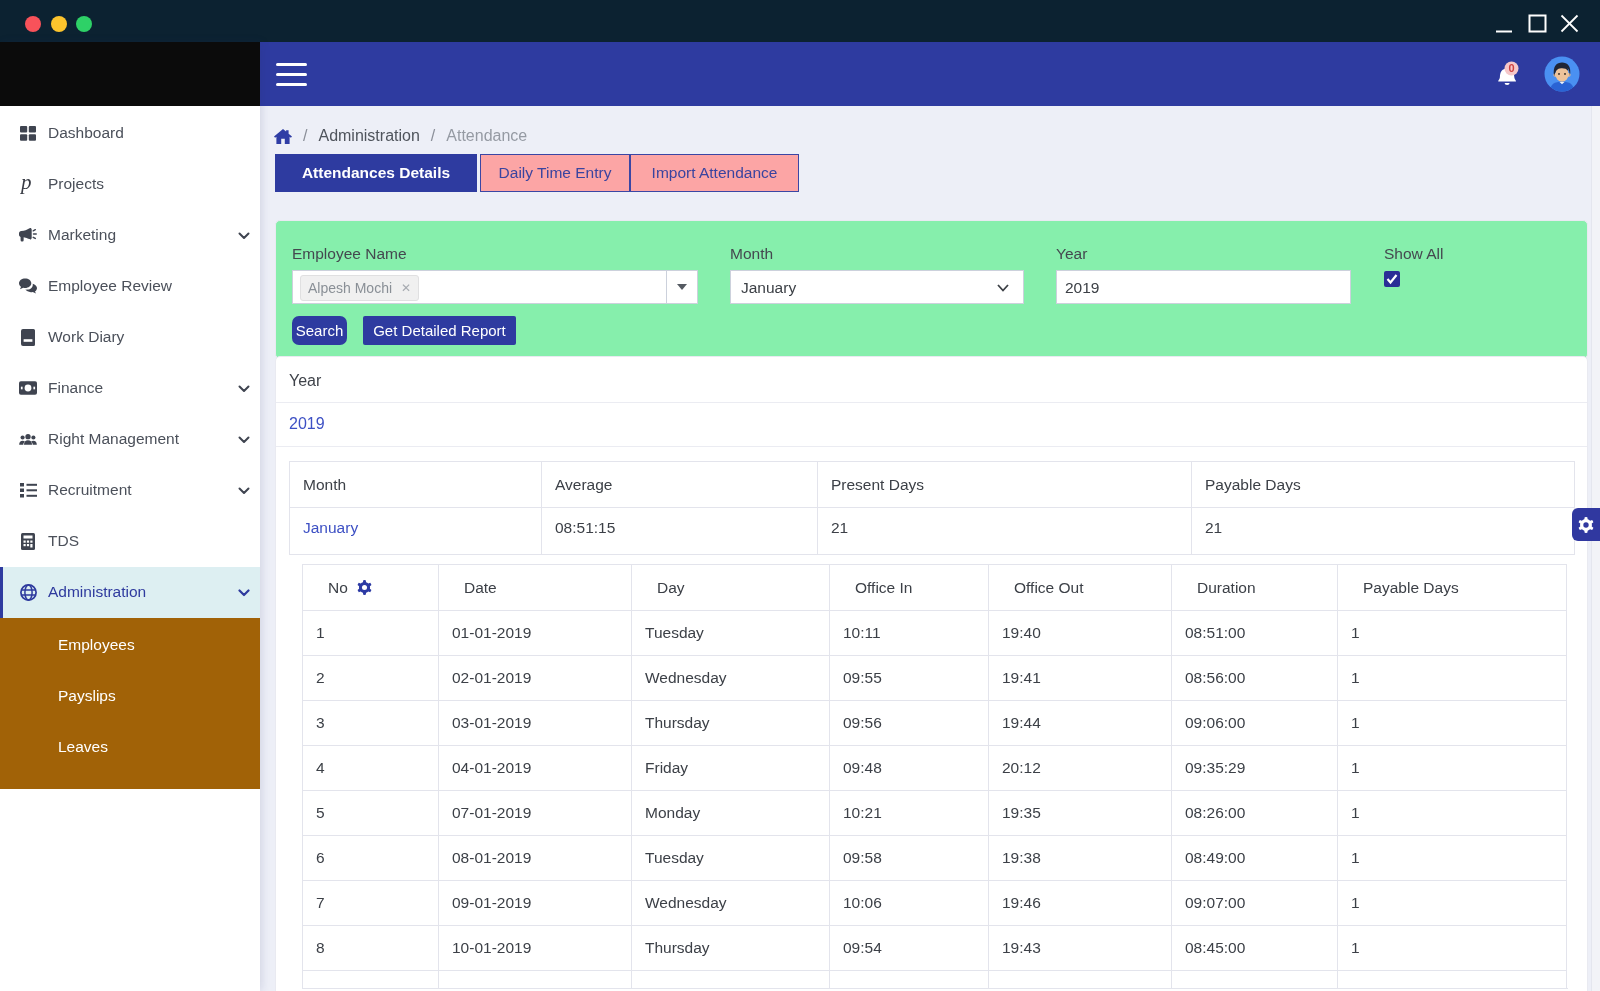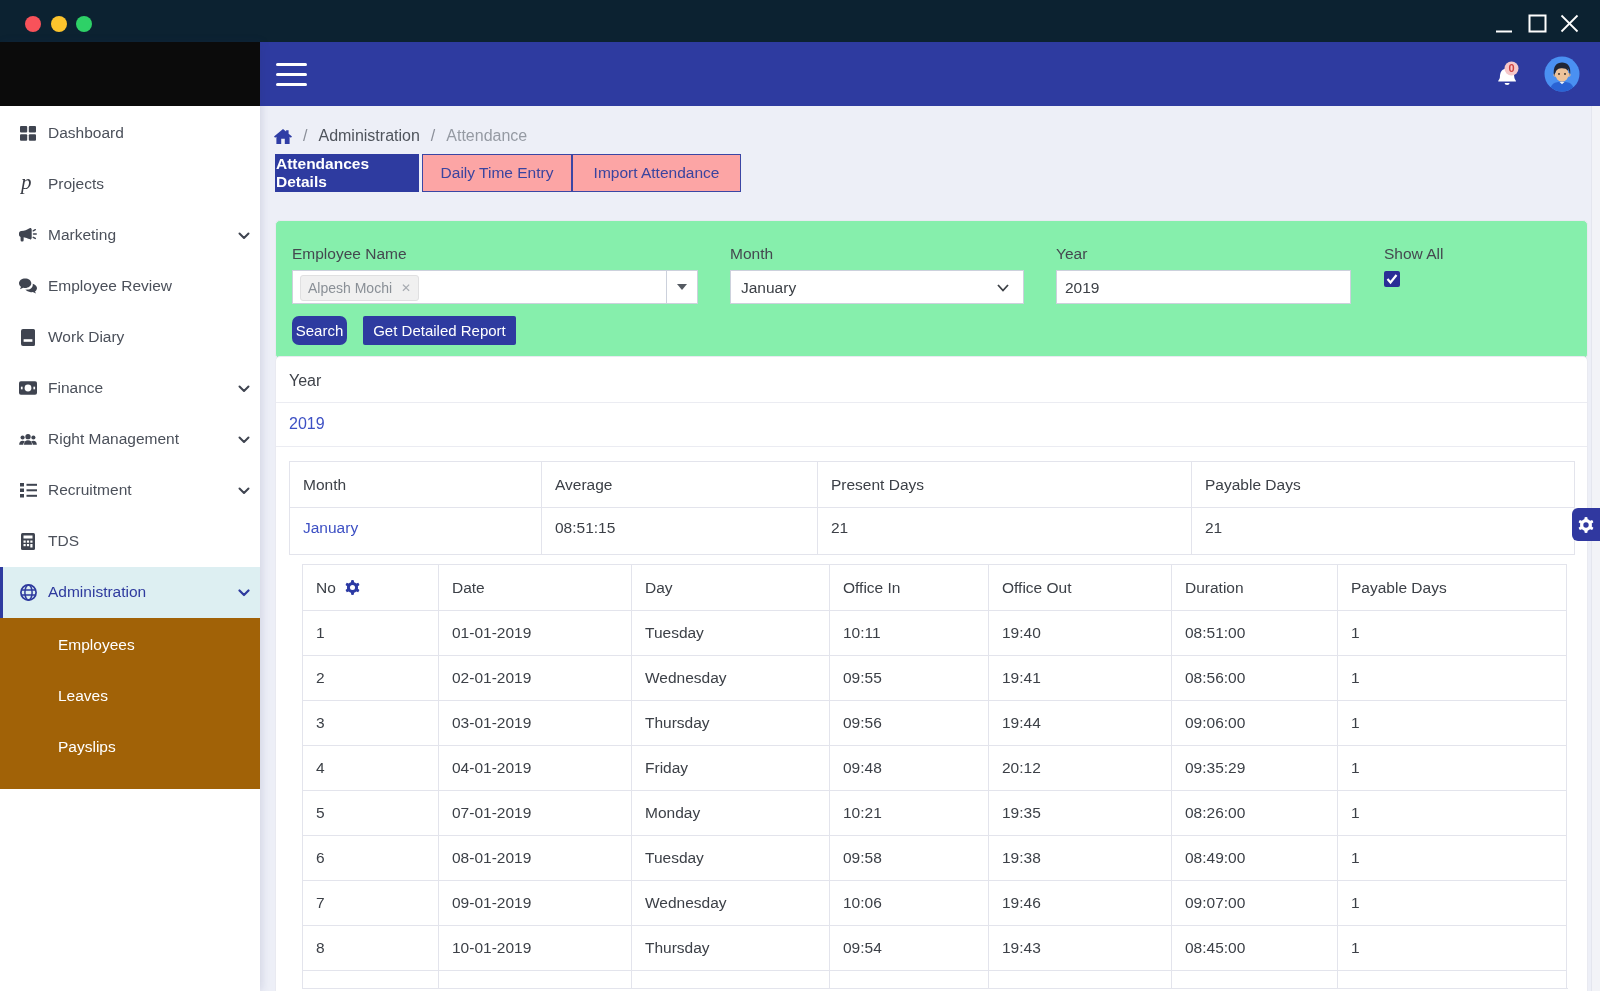--- a/index.html
+++ b/index.html
@@ -35,42 +35,42 @@
 
   
   .crumbs { left:274px; top:127px; height:18px; display:flex; align-items:center; font-size:16px; color:#8b8f99; }
   .crumbs .sep { margin:0 11px; }
   .crumbs .c1 { color:#4f545c; }
   .crumbs .c2 { color:#959aa3; }
 
   
   .tabs { left:275px; top:154px; height:38px; display:flex; }
   .tab { height:38px; display:flex; align-items:center; justify-content:center; font-size:15.5px; border:1px solid #3b46a4; }
-  .tab.on { background:#2e3ba0; color:#ffffff; font-weight:bold; border-color:#2e3ba0; width:144px; }
+  .tab.on { background:#2e3ba0; color:#ffffff; font-weight:bold; border-color:#2e3ba0; width:202px; }
   .tab.off { background:#fca5a5; color:#3a449f; }
 
   
   .card1 { left:275px; top:220px; width:1313px; height:139px; background:#86efac; border:1px solid #e9eaf1; border-radius:5px; }
   .card2 { left:275px; top:356px; width:1313px; height:660px; background:#fff; border:1px solid #e9eaf1; border-radius:5px; }
 
   .flabel { position:absolute; font-size:15.5px; color:#44484f; top:24px; }
   .fbox { position:absolute; top:49px; height:34px; background:#fff; border:1px solid #ccd1dc; }
   .chip { position:absolute; left:7px; top:4px; height:22px; background:#f0f0f0; border:1px solid #e0e0e1; border-radius:3px; font-size:14px; color:#898f96; display:flex; align-items:center; padding:12px 7px; }
   .chip .x { margin-left:9px; color:#a6aab0; font-size:12px; }
   .btn { position:absolute; top:95px; height:29px; background:#2e3ba0; color:#fff; font-size:15px; display:flex; align-items:center; justify-content:center; border-radius:2px; }
 
   
   table { border-collapse:collapse; table-layout:fixed; }
   td,th { border:1px solid #e3e4ec; font-size:15.5px; color:#3c4047; font-weight:normal; text-align:left; padding:0 0 0 14px; overflow:hidden; white-space:nowrap; }
   .t-outer { position:absolute; left:13px; top:104px; width:1285px; }
   .t-outer th { height:46px; padding-left:13px; }
   .t-outer td { height:47px; padding-left:13px; padding-bottom:6px; }
   .t-wrap { position:absolute; left:26px; top:207px; width:1266px; height:425px; overflow:hidden; border-bottom:1px solid #e3e4ec; }
   .t-inner { width:1264px; }
-  .t-inner th { height:46px; padding-left:13px;margin-top:16px; }
+  .t-inner th { height:46px; padding-left:25px;margin-top:16px; }
   .t-inner td { height:45px; padding-left:13px; }
   .lnk { color:#3d50c4; }
 
   .gearbtn { left:1572px; top:508px; width:28px; height:33px; background:#3038a0; border-radius:6px 0 0 6px; display:flex; align-items:center; justify-content:center; z-index:6; }
 </style>
 </head>
 <body>
 
 <div class="abs titlebar">
   <div class="tl r"></div>
@@ -246,24 +246,24 @@
         <span class="ch"><svg width="12" height="8" viewBox="0 0 12 8">
             <polyline points="1.5,1.5 6,6 10.5,1.5" fill="none" stroke="#2e3a9e" stroke-width="2.2" stroke-linecap="round" stroke-linejoin="round"></polyline>
           </svg></span>
       </div>
   </div>
   <div class="submenu abs" style="left:0; top:576px; width:260px;">
     <div class="smi">
         <span class="lb">Employees</span>
       </div>
     <div class="smi">
+        <span class="lb">Payslips</span>
+      </div>
+    <div class="smi">
         <span class="lb">Leaves</span>
-      </div>
-    <div class="smi">
-        <span class="lb">Payslips</span>
       </div>
   </div>
 </div>
 
 <div class="abs crumbs">
   <svg width="18" height="15" viewBox="0 0 18 15">
       <path d="M9 0 L12.1 2.6 L12.1 1.2 L14.6 1.2 L14.6 4.7 L18 7.5 L16.9 8.8 L15.6 7.7 L15.6 15 L10.8 15 L10.8 9.8 L7.2 9.8 L7.2 15 L2.4 15 L2.4 7.7 L1.1 8.8 L0 7.5 Z" fill="#2f3da5"></path>
     </svg>
   <span class="sep">/</span>
     <span class="c1">Administration</span>

